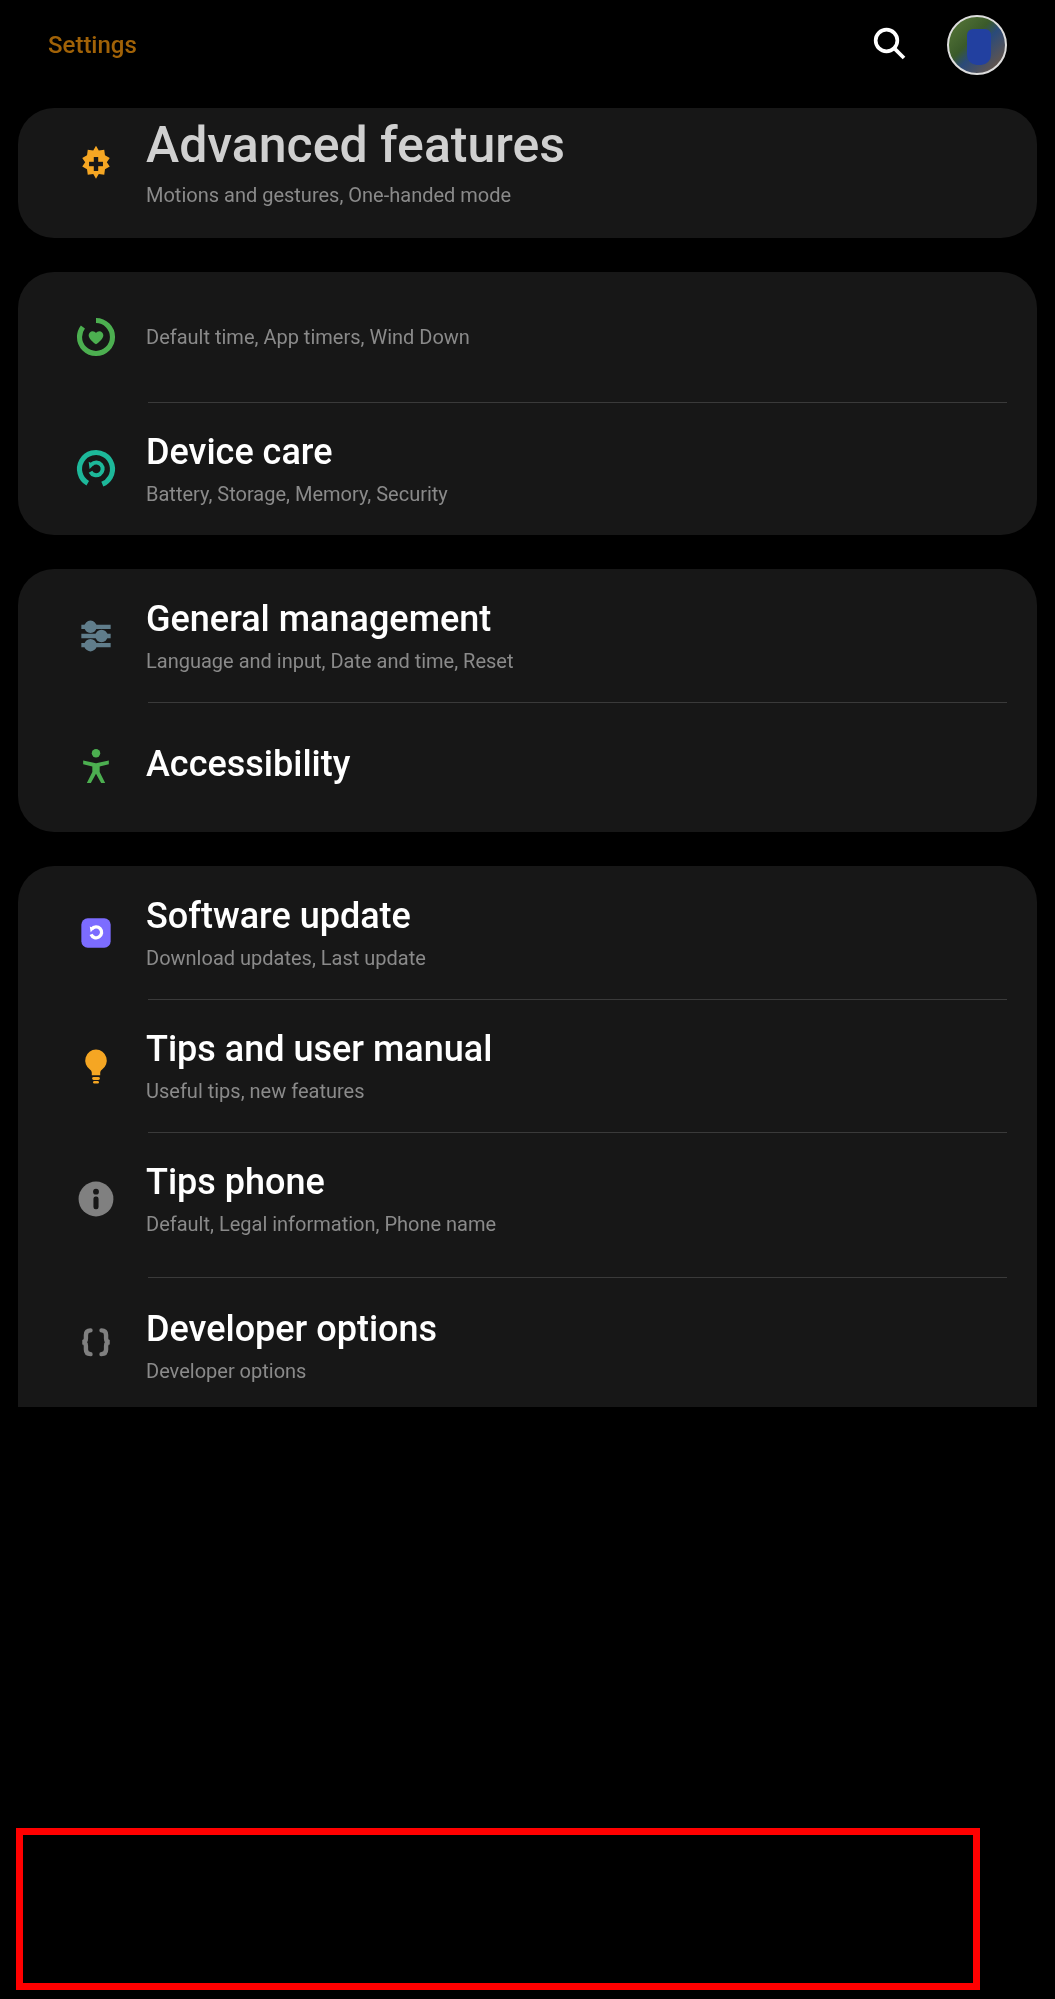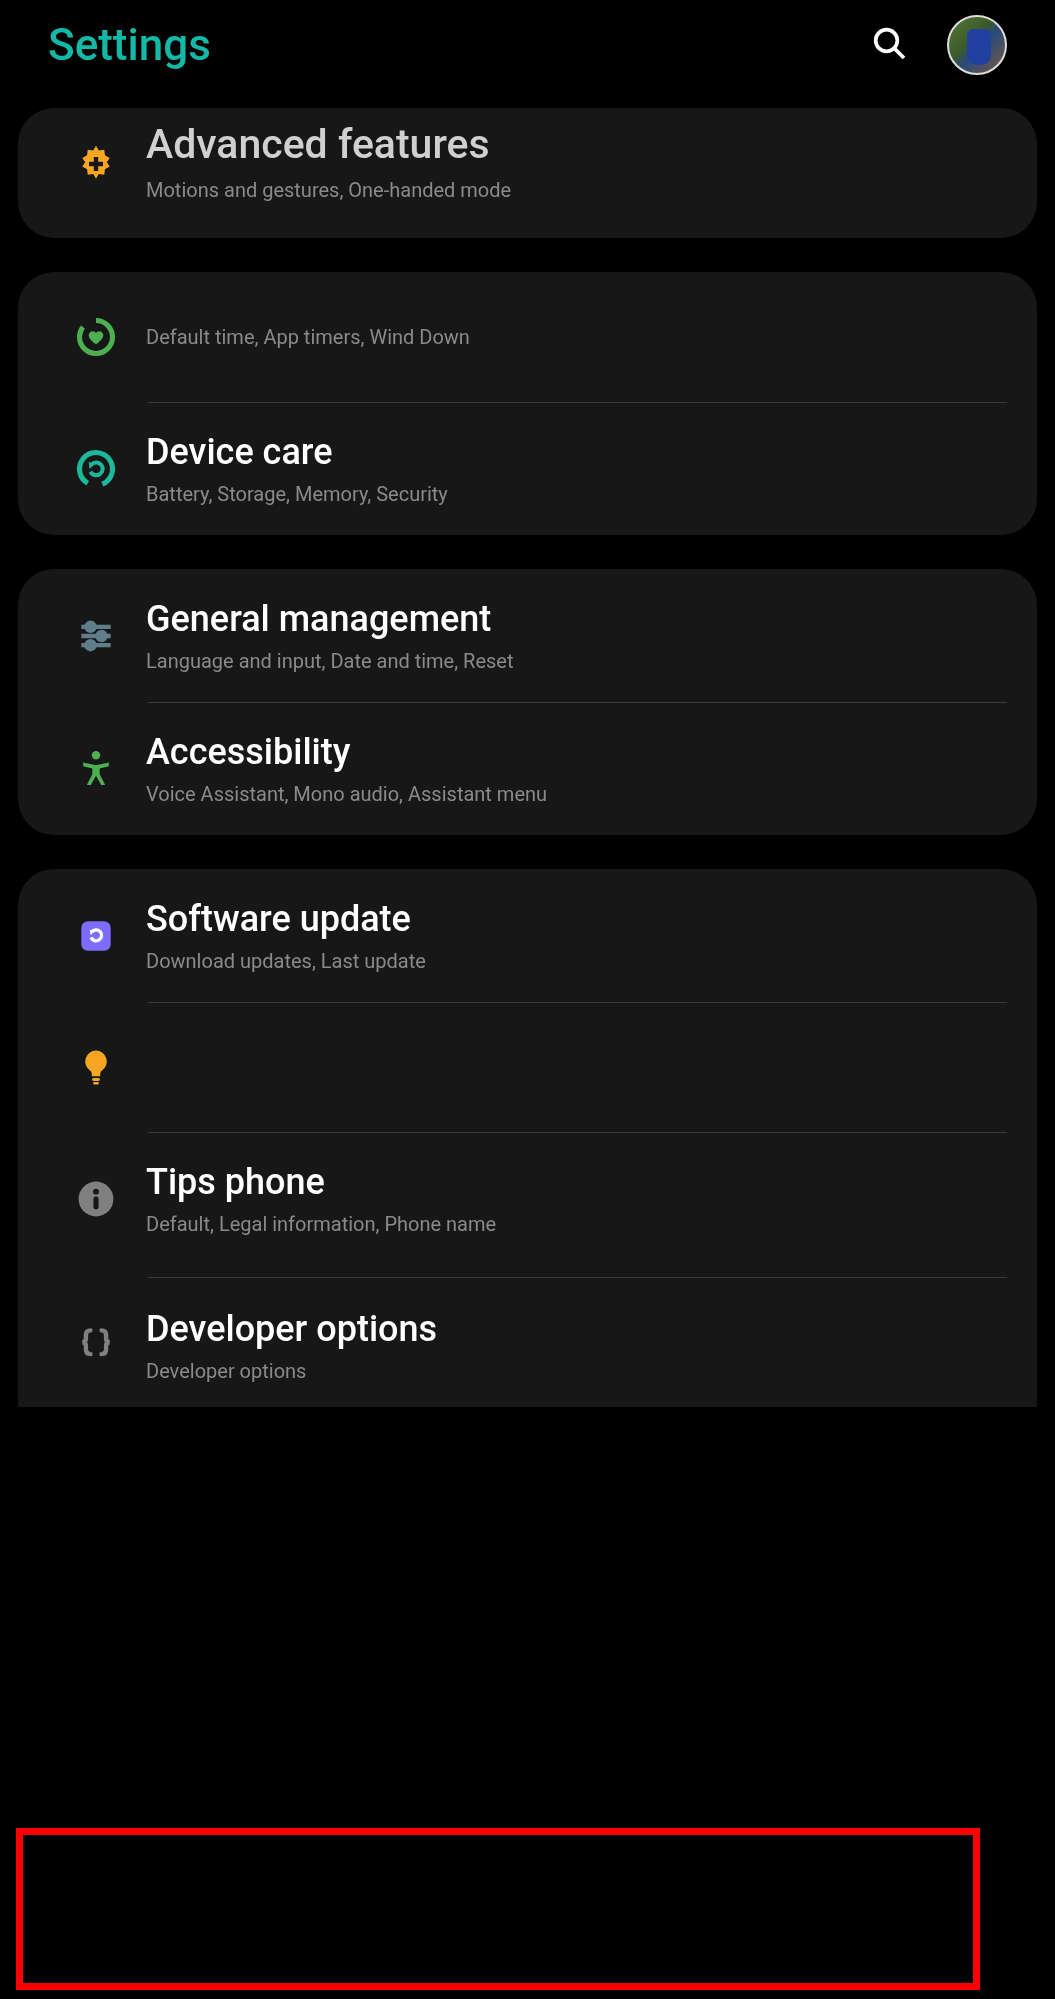--- a/index.html
+++ b/index.html
@@ -11,24 +11,24 @@
     font-family: -apple-system, Roboto, "Segoe UI", Arial, sans-serif;
     overflow: hidden;
   }
   .header {
     display: flex;
     align-items: center;
     padding: 20px 48px 20px 48px;
     height: 90px;
   }
   .header-title {
-    font-size: 44px;
+    font-size: 24px;
     font-weight: 500;
     flex: 1;
-    color: #14b8a6;
+    color: #a16207;
   }
   .header-actions {
     display: flex;
     align-items: center;
     gap: 38px;
   }
   .search-icon svg { width: 40px; height: 40px; }
   .avatar {
     width: 60px;
     height: 60px;
@@ -92,21 +92,21 @@
   .item-sub {
     font-size: 20px;
     color: #8a8a8a;
     line-height: 1.3;
   }
   .partial {
     padding-top: 8px;
     padding-bottom: 26px;
   }
   .partial .item-title {
-    font-size: 41px;
+    font-size: 50px;
     color: #d0d0d0;
     margin-top: -6px;
   }
   .highlight-box {
     position: absolute;
     border: 7px solid #ff0000;
     pointer-events: none;
     z-index: 10;
   }
   .last-group { margin-bottom: 0; border-bottom-left-radius: 0; border-bottom-right-radius: 0; }
@@ -191,21 +191,20 @@
     </div>
     <div class="item">
       <div class="icon-wrap">
         <svg viewBox="0 0 24 24" fill="#4caf50">
           <circle cx="12" cy="4.5" r="2.3"></circle>
           <path d="M5 8.5l7 1.5 7-1.5v2l-5 1.2v3l3 6h-2.2l-2.8-5-2.8 5H7l3-6v-3l-5-1.2z"></path>
         </svg>
       </div>
       <div class="text-wrap">
         <div class="item-title">Accessibility</div>
-        <div class="item-sub">Voice Assistant, Mono audio, Assistant menu</div>
       </div>
     </div>
   </div>
 
   <div class="group last-group">
     <div class="item">
       <div class="icon-wrap">
         <svg viewBox="0 0 24 24">
           <rect x="4" y="4" width="16" height="16" rx="3.5" fill="#7c6cff"></rect>
           <path fill="none" stroke="#fff" stroke-width="1.8" d="M9.3 12.8a3 3 0 1 0 0.4-3"></path>
@@ -218,20 +217,24 @@
       </div>
     </div>
     <div class="item">
       <div class="icon-wrap">
         <svg viewBox="0 0 24 24" fill="#f5a623">
           <path d="M12 3a6 6 0 0 0-3.2 11c0.5 0.3 0.9 1 0.9 1.7V17h4.6v-1.3c0-0.7 0.4-1.4 0.9-1.7A6 6 0 0 0 12 3z"></path>
           <rect x="9.9" y="18" width="4.2" height="1.6" rx="0.8"></rect>
           <rect x="10.4" y="20.2" width="3.2" height="1.3" rx="0.65"></rect>
         </svg>
       </div>
+      <div class="text-wrap">
+        <div class="item-title">Tips and user manual</div>
+        <div class="item-sub">Useful tips, new features</div>
+      </div>
     </div>
     <div class="item">
       <div class="icon-wrap">
         <svg viewBox="0 0 24 24">
           <circle cx="12" cy="12" r="9.5" fill="#808080"></circle>
           <circle cx="12" cy="8" r="1.6" fill="#171717"></circle>
           <rect x="10.6" y="10.6" width="2.8" height="7" rx="1.2" fill="#171717"></rect>
         </svg>
       </div>
       <div class="text-wrap">

